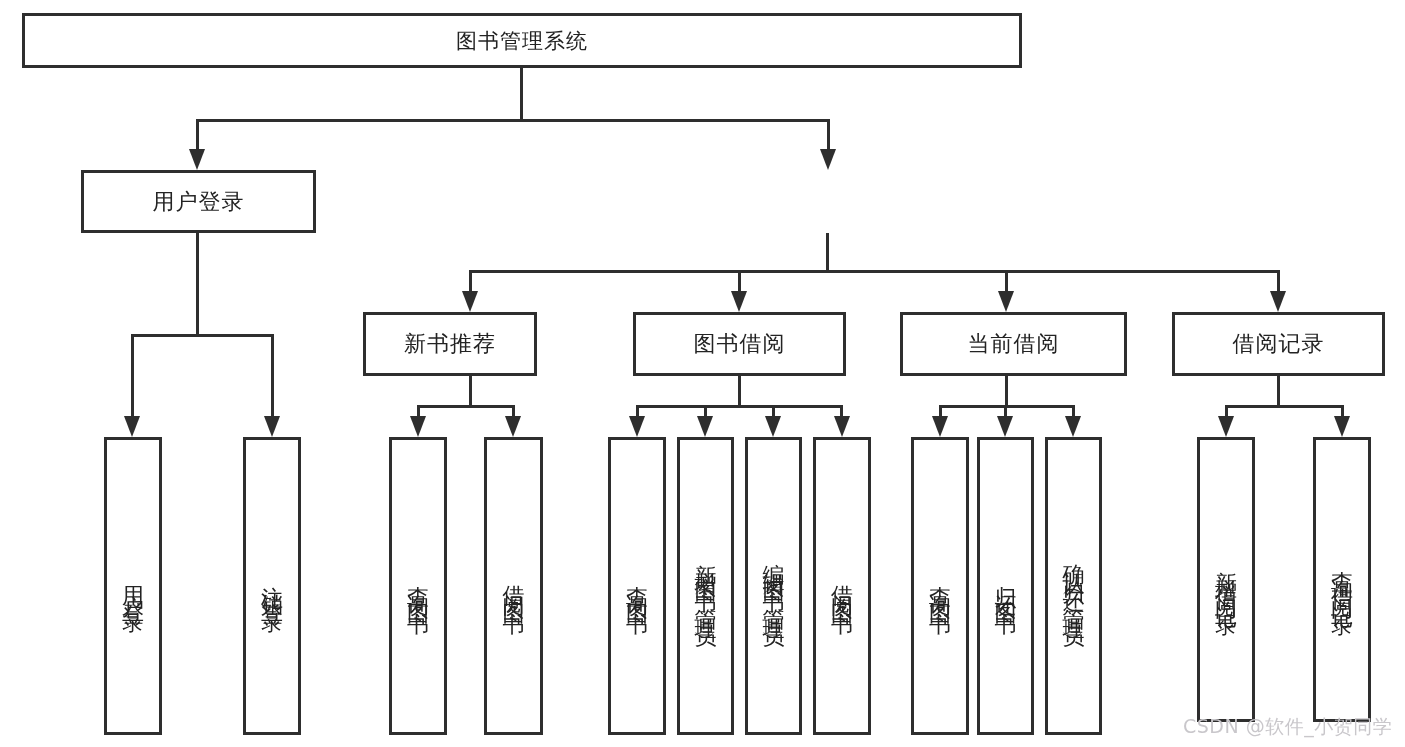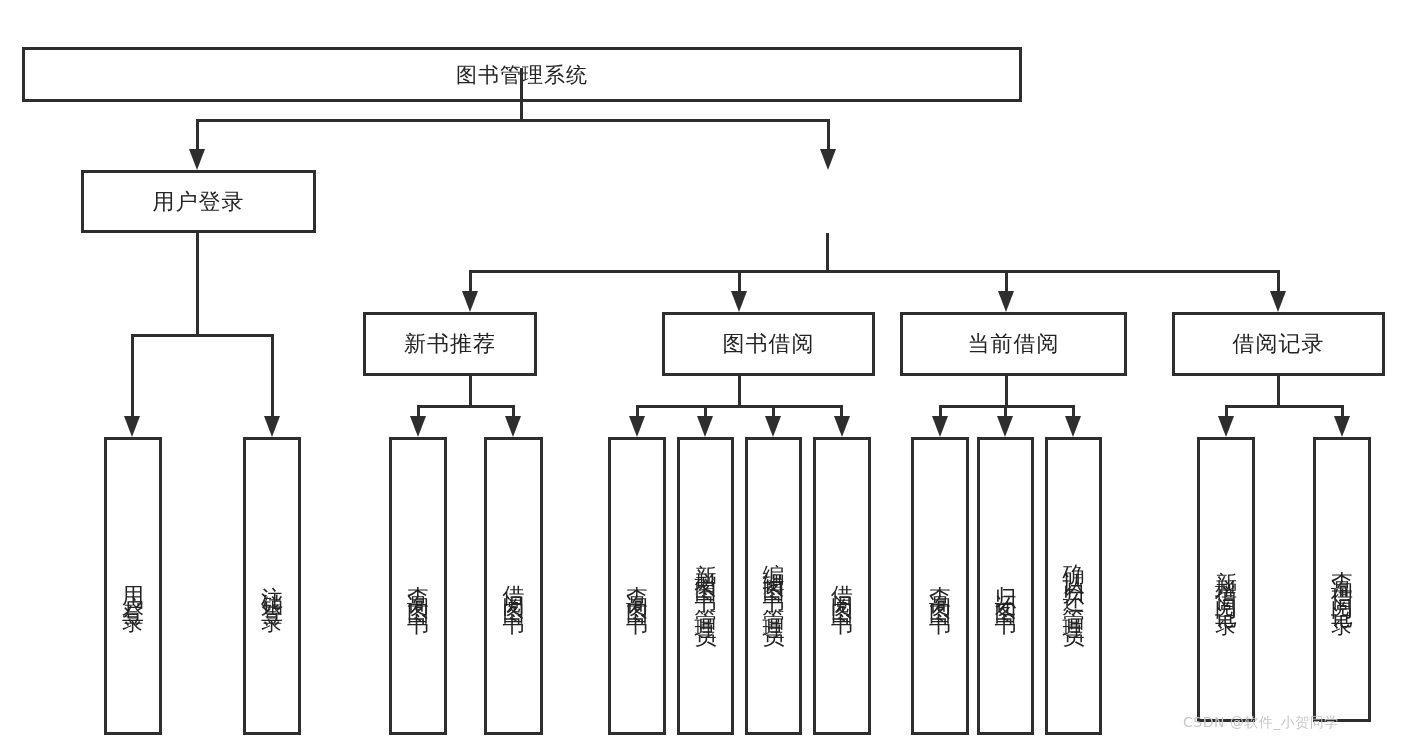--- a/index.html
+++ b/index.html
@@ -25,30 +25,30 @@
   .vline{position:absolute;width:3px;background:var(--line,#2e2e2e);}
   .hline{position:absolute;height:3px;background:var(--line,#2e2e2e);}
   .arrow{
     position:absolute;width:0;height:0;
     border-left:8px solid transparent;
     border-right:8px solid transparent;
     border-top:21px solid var(--line,#2e2e2e);
   }
   .watermark{
     position:absolute;left:1183px;top:714px;z-index:5;
-    font-size:14px;color:var(--wm,#c9c7cb);white-space:nowrap;
+    font-size:19px;color:var(--wm,#c9c7cb);white-space:nowrap;
     letter-spacing:0.5px;
   }
 </style>
 </head>
 <body>
 
 <div class="stage" style="--line: #2e2e2e; --text: #232323; --bg: #ffffff; --wm: #c9c7cb;">
 
-  <div class="box h root" style="left:22px;top:13px;width:1000px;height:55px;margin-top:34px;">
+  <div class="box h root" style="left:22px;top:13px;width:1000px;height:55px;">
     <span class="lbl">图书管理系统</span>
   </div>
 
   <div class="vline" style="left:520px;top:68px;height:53px;"></div>
   <div class="hline" style="left:196px;top:119px;width:634px;"></div>
   <div class="vline" style="left:196px;top:119px;height:33px;"></div>
   <div class="vline" style="left:827px;top:119px;height:33px;"></div>
   <div class="arrow" style="left:189px;top:149px;"></div>
   <div class="arrow" style="left:820px;top:149px;"></div>
 
@@ -70,21 +70,21 @@
   <div class="vline" style="left:1005px;top:270px;height:24px;"></div>
   <div class="vline" style="left:1277px;top:270px;height:24px;"></div>
   <div class="arrow" style="left:462px;top:291px;"></div>
   <div class="arrow" style="left:731px;top:291px;"></div>
   <div class="arrow" style="left:998px;top:291px;"></div>
   <div class="arrow" style="left:1270px;top:291px;"></div>
 
   <div class="box h" style="left:363px;top:312px;width:174px;height:64px;">
     <span class="lbl">新书推荐</span>
   </div>
-  <div class="box h" style="left:662px;top:312px;width:213px;height:64px;align-items:center;">
+  <div class="box h" style="left:633px;top:312px;width:213px;height:64px;align-items:center;">
     <span class="lbl">图书借阅</span>
   </div>
   <div class="box h" style="left:900px;top:312px;width:227px;height:64px;">
     <span class="lbl">当前借阅</span>
   </div>
   <div class="box h" style="left:1172px;top:312px;width:213px;height:64px;">
     <span class="lbl">借阅记录</span>
   </div>
 
   <div class="vline" style="left:469px;top:376px;height:32px;"></div>

